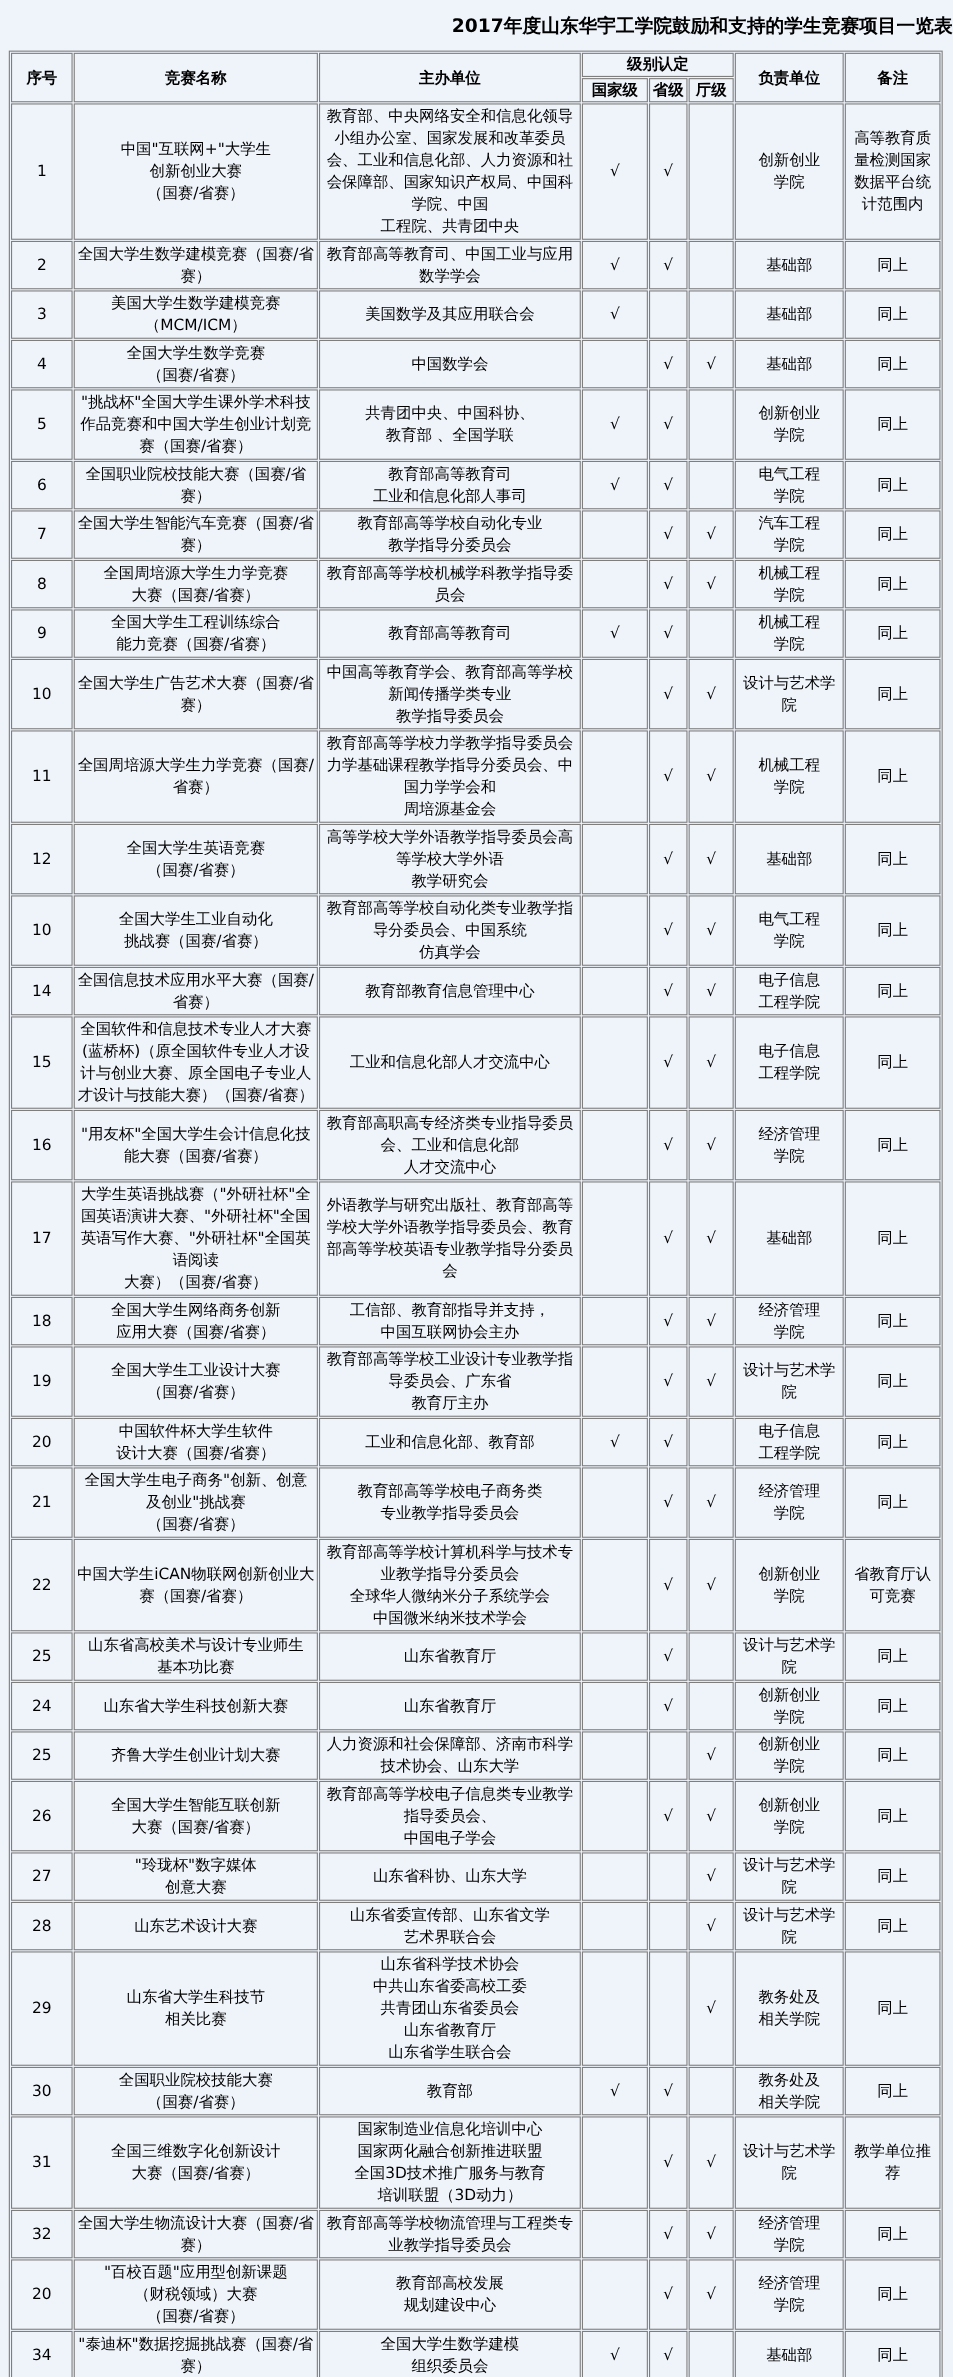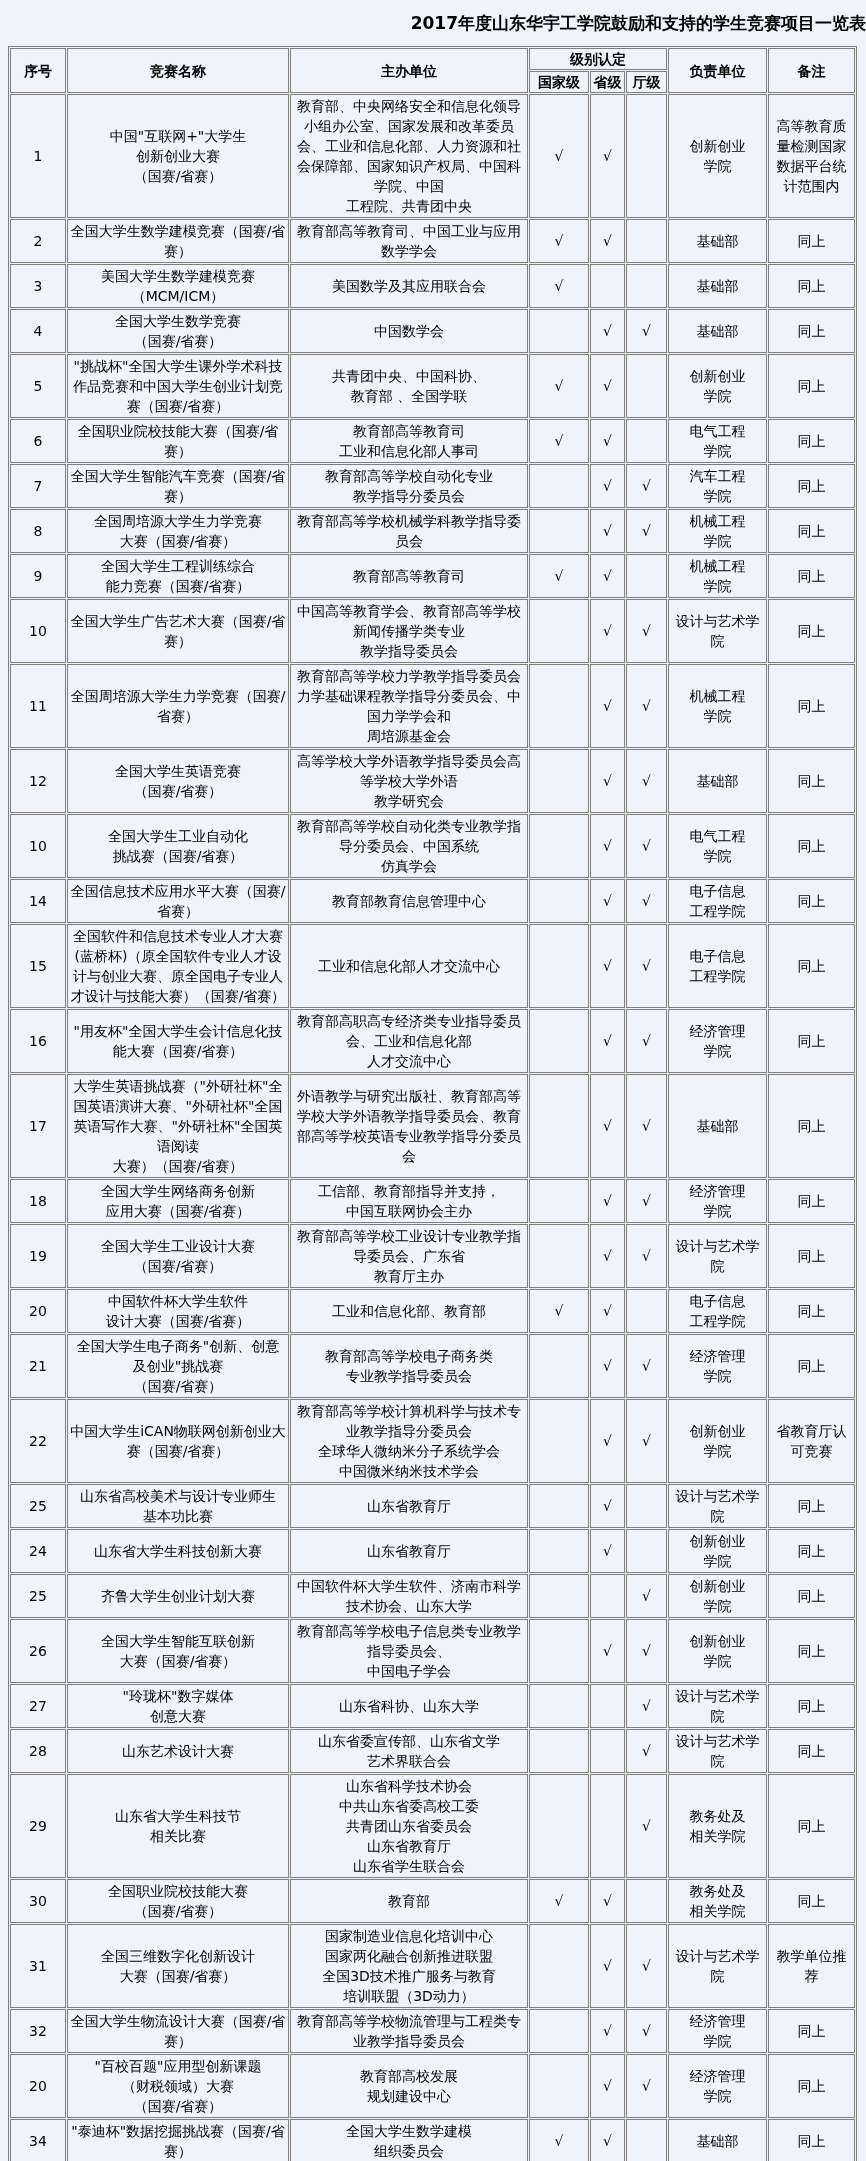--- a/index.html
+++ b/index.html
@@ -372,21 +372,21 @@
           <td></td>
           <td>√</td>
           <td></td>
           <td>创新创业
 学院</td>
           <td>同上</td>
         </tr>
         <tr>
           <td>25</td>
           <td>齐鲁大学生创业计划大赛</td>
-          <td>中国软件杯大学生软件、济南市科学技术协会、山东大学</td>
+          <td>人力资源和社会保障部、济南市科学技术协会、山东大学</td>
           <td></td>
           <td></td>
           <td>√</td>
           <td>创新创业
 学院</td>
           <td>同上</td>
         </tr>
         <tr>
           <td>26</td>
           <td>全国大学生智能互联创新

